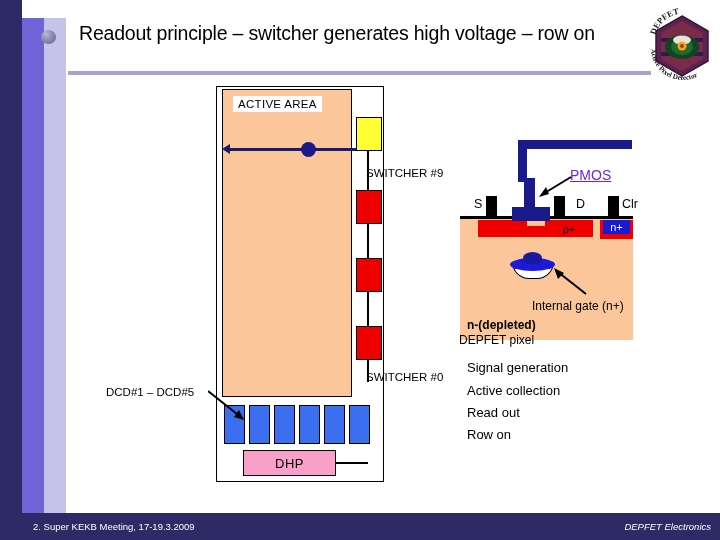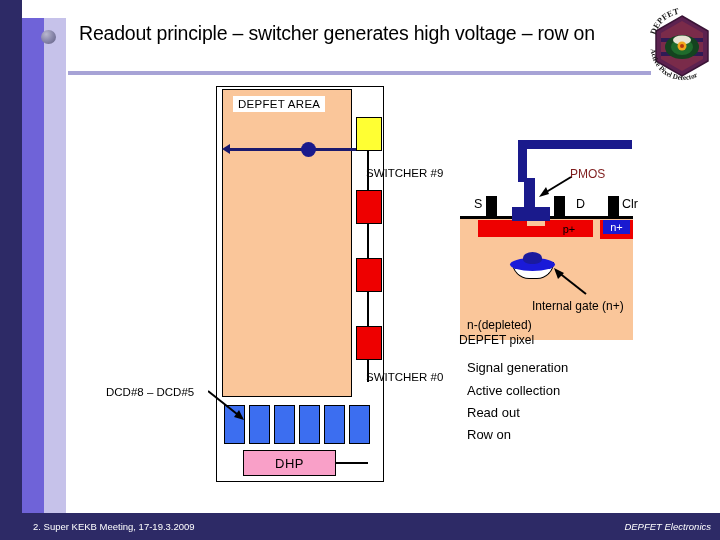--- a/index.html
+++ b/index.html
@@ -92,32 +92,32 @@
   #wire-vert{position:absolute;left:518px;top:140px;width:9px;height:42px;background:#1a1a8c;}
   #wire-horz{position:absolute;left:518px;top:140px;width:114px;height:9px;background:#1a1a8c;}
 
   
   .term{position:absolute;font-size:12.5px;color:#000;}
   #t-s{left:474px;top:197px;}
   #t-d{left:576px;top:197px;}
   #t-clr{left:622px;top:197px;}
 
   
-  #pmos-label{position:absolute;left:570px;top:167px;font-size:12px;color:#7f1d1d;}
+  #pmos-label{position:absolute;left:570px;top:167px;font-size:14px;color:#6d28d9;text-decoration:underline;}
   #pmos-arrow{position:absolute;left:533px;top:175px;width:40px;height:25px;}
 
   
   #ig-bowl{position:absolute;left:512px;top:262px;width:40px;height:16px;
      border:1.4px solid #000;border-top:none;border-radius:0 0 20px 20px;background:#ffffff;}
   #ig-disc{position:absolute;left:510px;top:258px;width:45px;height:13px;border-radius:50%;background:#1a1ad8;}
   #ig-dome{position:absolute;left:523px;top:252px;width:19px;height:12px;border-radius:50% 50% 40% 40%;background:#1a1a9e;}
   #ig-arrow{position:absolute;left:550px;top:268px;width:40px;height:30px;}
 
   #internal-gate-label{position:absolute;left:532px;top:299px;font-size:12px;color:#000;white-space:nowrap;}
-  #ndepleted-label{position:absolute;left:467px;top:318px;font-size:12px;color:#000;white-space:nowrap;}
+  #ndepleted-label{position:absolute;left:467px;top:318px;font-size:12px;color:#000;white-space:nowrap;font-weight:bold;}
   #depfet-pixel-label{position:absolute;left:459px;top:333px;font-size:12px;color:#000000;white-space:nowrap;}
 
   
   .step{position:absolute;left:467px;font-size:13px;color:#000;white-space:nowrap;}
   #step0{top:360px;text-align:center;}
   #step1{top:383px;}
   #step2{top:405px;}
   #step3{top:427px;}
 
   
@@ -154,21 +154,21 @@
   <text font-size="8.5" font-family="'Liberation Serif', serif" font-weight="bold" fill="#1a1a1a">
     <textPath href="#arcTop" startOffset="4%">DEPFET</textPath>
   </text>
   <text font-size="7.2" font-family="'Liberation Serif', serif" font-weight="bold" fill="#1a1a1a">
     <textPath href="#arcBot" startOffset="3%">Active Pixel Detector</textPath>
   </text>
 </svg>
 
 <div id="module-frame"></div>
 <div id="active-area"></div>
-<div id="active-area-label">DEPFET AREA</div>
+<div id="active-area-label">ACTIVE AREA</div>
 
 <div id="row-arrow-line"></div>
 <div id="row-arrow-head"></div>
 <div id="row-dot"></div>
 
 <div id="switcher-wire"></div>
 <div id="switcher-wire-head"></div>
 
 <div class="switcher-block" id="switcher-on"></div>
 <div class="switcher-block" id="switcher-r1"></div>
@@ -181,21 +181,21 @@
 <div class="dcd-block" style="left:224px"></div>
 <div class="dcd-block" style="left:249px"></div>
 <div class="dcd-block" style="left:274px"></div>
 <div class="dcd-block" style="left:299px"></div>
 <div class="dcd-block" style="left:324px"></div>
 <div class="dcd-block" style="left:349px"></div>
 
 <div id="dhp-wire-h"></div>
 <div id="dhp">DHP</div>
 
-<div id="dcd-label">DCD#8 – DCD#5</div>
+<div id="dcd-label">DCD#1 – DCD#5</div>
 <svg id="dcd-arrow" viewBox="0 0 44 40">
   <line x1="0" y1="6" x2="34" y2="33" stroke="#000" stroke-width="2"></line>
   <polygon points="36,35 26,32 31,25" fill="#000"></polygon>
 </svg>
 
 <div id="pixel-bulk"></div>
 <div id="pixel-surface"></div>
 
 <div class="implant" id="p1">p+</div>
 <div class="implant" id="p1b"></div>

